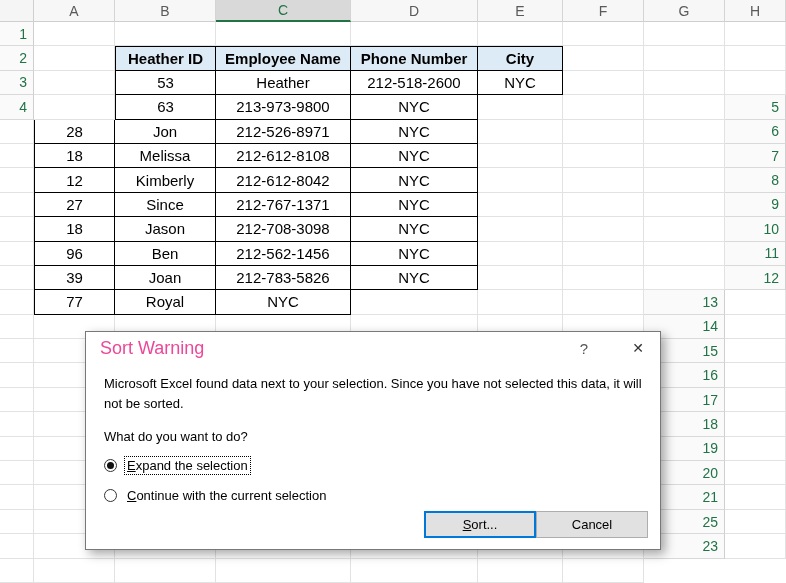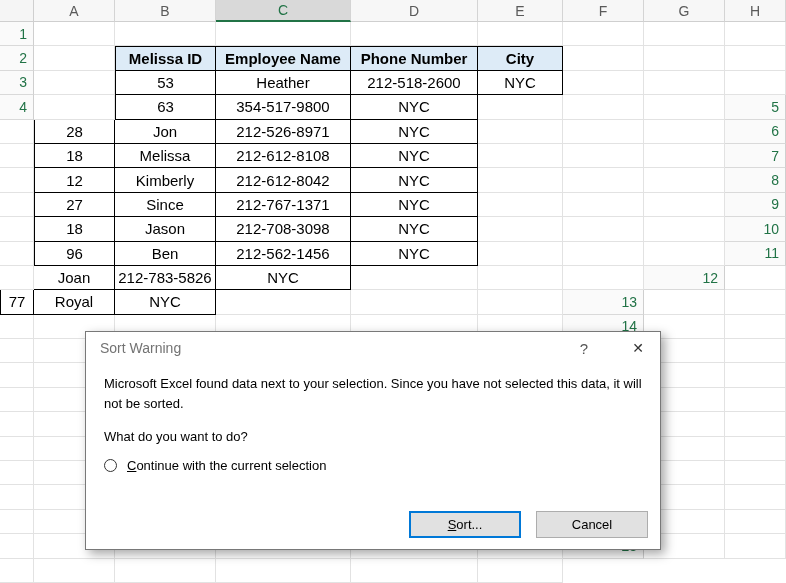--- a/index.html
+++ b/index.html
@@ -39,21 +39,21 @@
   .cell.th {
     border-top:1px solid #000; background:#ddebf7; font-weight:bold;
   }
   
   .dialog {
     position:absolute; left:85px; top:331px; width:576px; height:219px;
     background:#ffffff; border:1px solid #787878; box-sizing:border-box;
     box-shadow:4px 4px 10px rgba(0,0,0,0.35); font-size:13px; color:#000;
   }
   .dialog-titlebar { height:32px; display:flex; align-items:center; padding-left:14px; }
-  .dialog-title { font-size:14px; color:#737373; }
+  .dialog-title { font-size:18px; color:#ec4899; }
   .titlebar-spacer { flex:1; }
   .titlebar-btn {
     width:32px; height:32px; display:flex; align-items:center; justify-content:center;
     font-size:15px; color:#333; cursor:default; user-select:none;
   }
   .help-btn { color:#555; margin-right:22px; }
   .close-btn { margin-right:6px; font-size:14px; }
   .dialog-message { padding:10px 13px 0 18px; line-height:1.5; max-width:545px; }
   .dialog-question { padding:16px 18px 0 18px; }
   .option-row { display:flex; align-items:center; padding:0 18px; margin-top:13px; }
@@ -61,21 +61,21 @@
     width:13px; height:13px; border:1px solid #333; border-radius:50%;
     background:#fff; margin-right:8px; position:relative; flex:0 0 auto; box-sizing:border-box;
   }
   .radio.checked::after {
     content:""; position:absolute; left:2px; top:2px; right:2px; bottom:2px;
     background:#111; border-radius:50%;
   }
   .option-label { display:inline-block; padding:1px 2px; }
   .option-label.focused { outline:1px dotted #000; }
   .mnemonic { text-decoration:underline; }
-  .dialog-buttons { position:absolute; right:12px; bottom:11px; display:flex; gap:15px; }
+  .dialog-buttons { position:absolute; right:12px; bottom:11px; display:flex; }
   .btn {
     width:112px; height:27px; background:#e1e1e1; border:1px solid #adadad;
     display:flex; align-items:center; justify-content:center; font-size:13px;
     box-sizing:border-box; cursor:default; user-select:none;
   }
   .btn.default { border:2px solid #0078d7; }
 </style>
 </head>
 <body>
 
@@ -93,40 +93,40 @@
     <div class="cell"></div>
     <div class="cell"></div>
     <div class="cell"></div>
     <div class="cell"></div>
     <div class="cell"></div>
     <div class="cell"></div>
     <div class="cell"></div>
     <div class="cell"></div>
     <div class="rowh">2</div>
     <div class="cell"></div>
-    <div class="cell th tleft">Melissa ID</div>
+    <div class="cell th tleft">Heather ID</div>
     <div class="cell th">Employee Name</div>
     <div class="cell th">Phone Number</div>
     <div class="cell th">City</div>
     <div class="cell"></div>
     <div class="cell"></div>
     <div class="cell"></div>
     <div class="rowh">3</div>
     <div class="cell"></div>
     <div class="cell td tleft">53</div>
     <div class="cell td">Heather</div>
     <div class="cell td">212-518-2600</div>
     <div class="cell td">NYC</div>
     <div class="cell"></div>
     <div class="cell"></div>
     <div class="cell"></div>
     <div class="rowh">4</div>
     <div class="cell"></div>
     <div class="cell td tleft">63</div>
-    <div class="cell td">354-517-9800</div>
+    <div class="cell td">213-973-9800</div>
     <div class="cell td">NYC</div>
     <div class="cell"></div>
     <div class="cell"></div>
     <div class="cell"></div>
     <div class="rowh">5</div>
     <div class="cell"></div>
     <div class="cell td tleft">28</div>
     <div class="cell td">Jon</div>
     <div class="cell td">212-526-8971</div>
     <div class="cell td">NYC</div>
@@ -173,20 +173,21 @@
     <div class="cell"></div>
     <div class="cell td tleft">96</div>
     <div class="cell td">Ben</div>
     <div class="cell td">212-562-1456</div>
     <div class="cell td">NYC</div>
     <div class="cell"></div>
     <div class="cell"></div>
     <div class="cell"></div>
     <div class="rowh">11</div>
     <div class="cell"></div>
+    <div class="cell td tleft">39</div>
     <div class="cell td">Joan</div>
     <div class="cell td">212-783-5826</div>
     <div class="cell td">NYC</div>
     <div class="cell"></div>
     <div class="cell"></div>
     <div class="cell"></div>
     <div class="rowh">12</div>
     <div class="cell"></div>
     <div class="cell td tleft">77</div>
     <div class="cell td">Royal</div>
@@ -298,20 +299,24 @@
 <div class="dialog">
   <div class="dialog-titlebar">
     <span class="dialog-title">Sort Warning</span>
     <span class="titlebar-spacer"></span>
     <span class="titlebar-btn help-btn">?</span>
     <span class="titlebar-btn close-btn">✕</span>
   </div>
   <div class="dialog-message">Microsoft Excel found data next to your selection.  Since you have not selected this data, it will not be sorted.</div>
   <div class="dialog-question">What do you want to do?</div>
 
+  <div class="option-row">
+    <span class="radio checked"></span>
+    <span class="option-label focused"><span class="mnemonic">E</span><span>xpand the selection</span></span>
+  </div>
 
   <div class="option-row">
     <span class="radio"></span>
     <span class="option-label"><span class="mnemonic">C</span><span>ontinue with the current selection</span></span>
   </div>
 
   <div class="dialog-buttons">
     <div class="btn default">
         <span><span class="mnemonic">S</span><span>ort...</span></span>
       </div>

